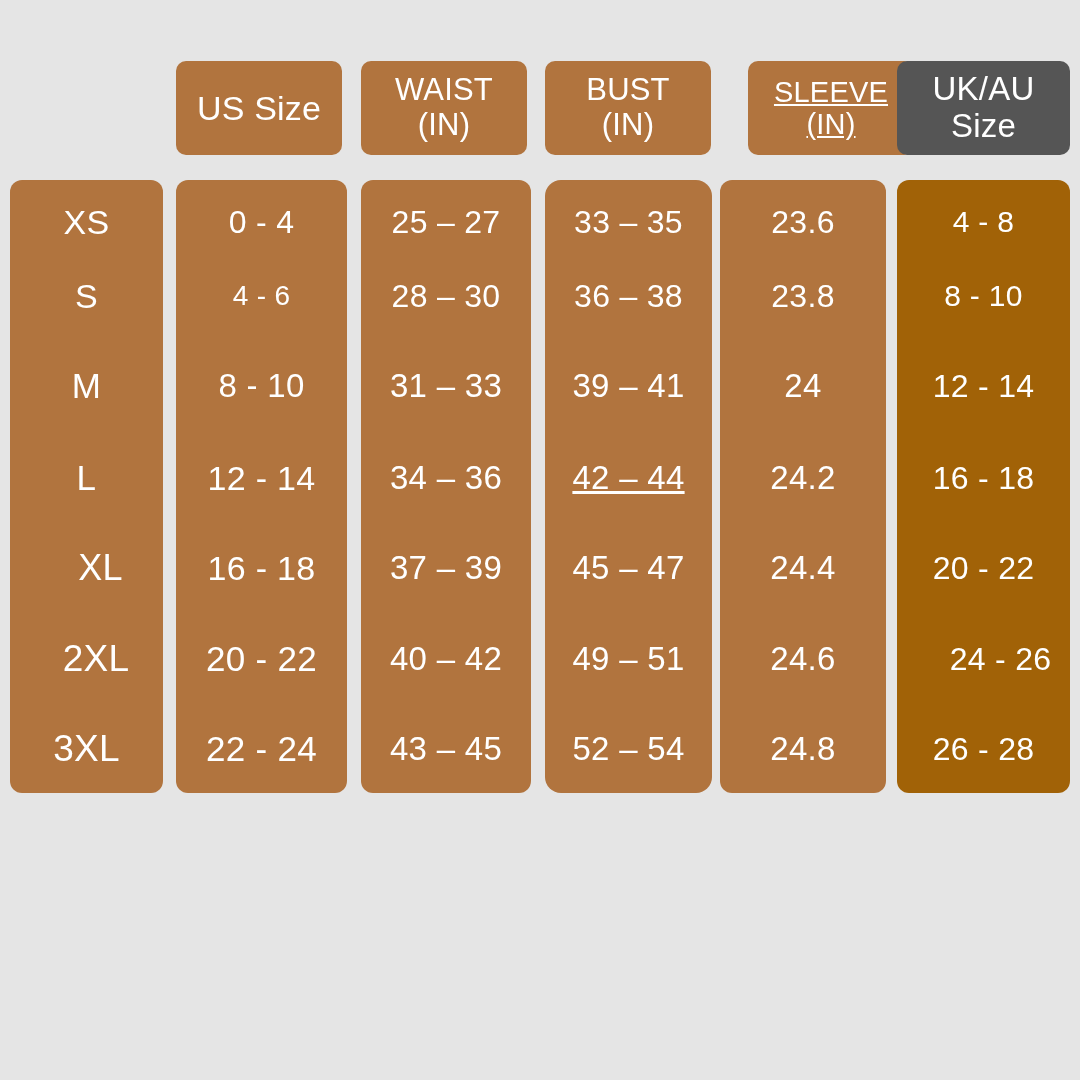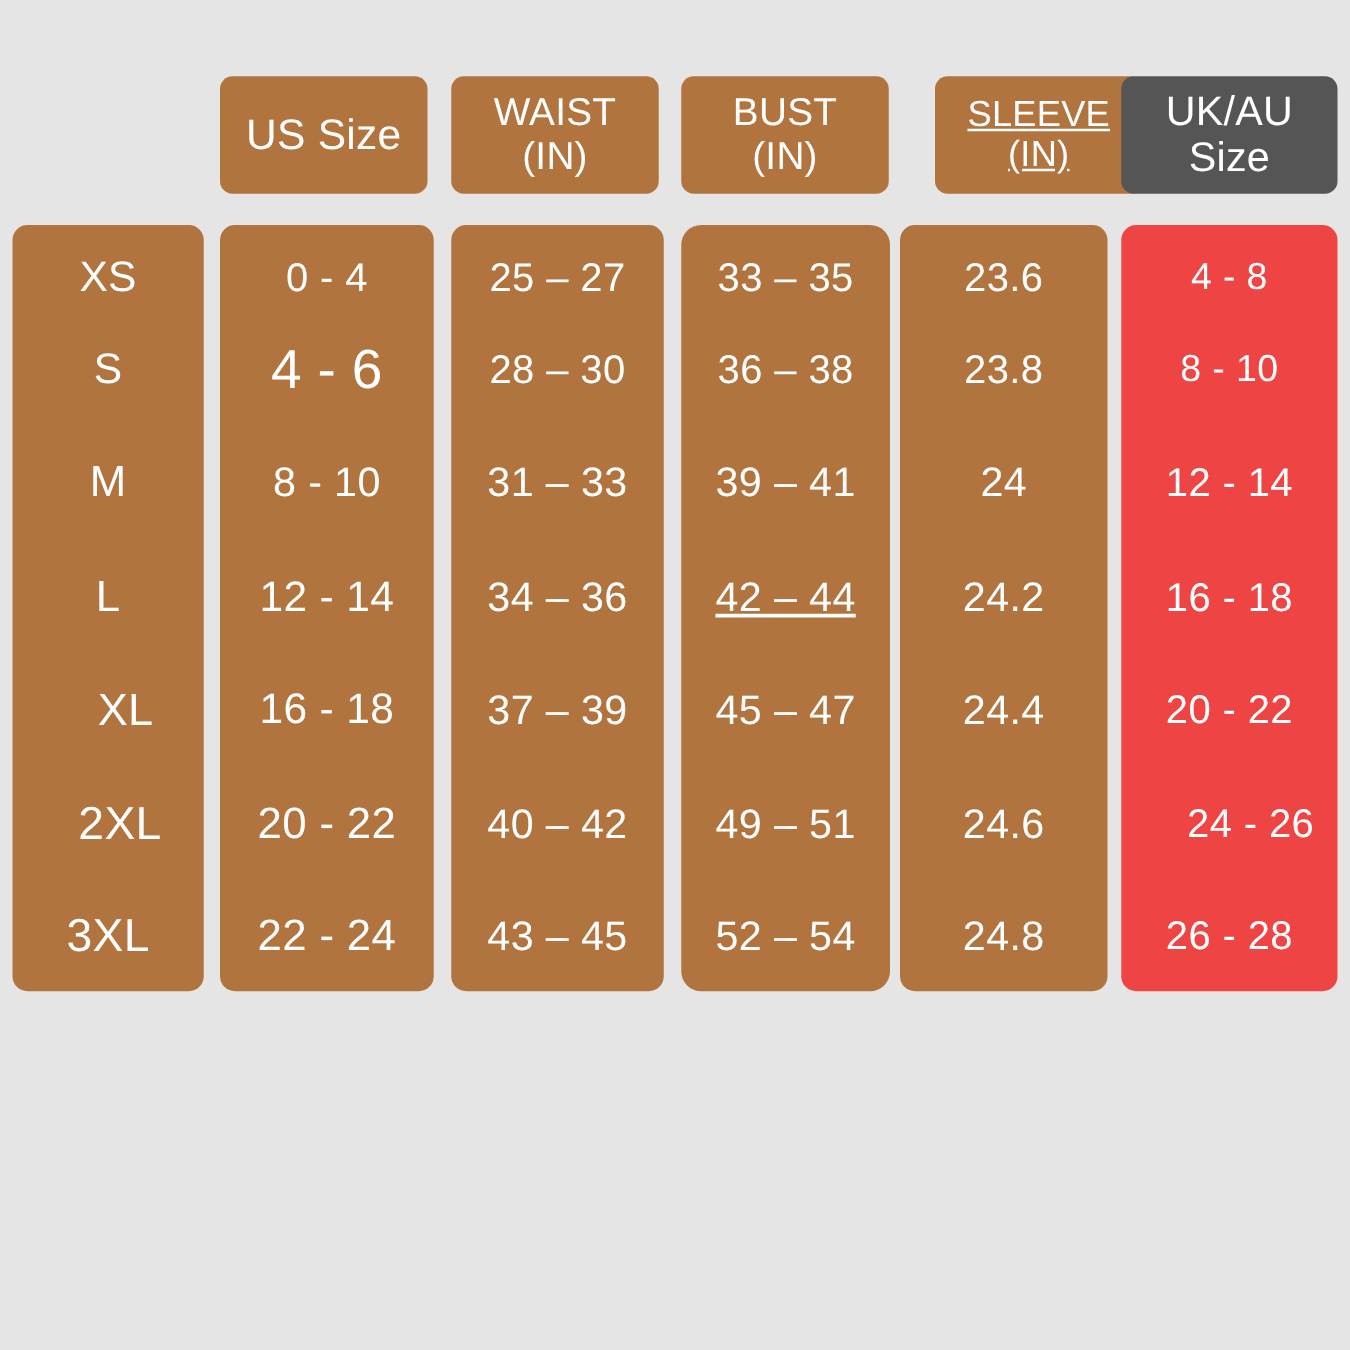--- a/index.html
+++ b/index.html
@@ -33,21 +33,21 @@
   .hcell.gray  { background: #555555; }
   .hcell .htxt {
     display: block;
     padding: 0 4px;
   }
   .col {
     position: absolute;
     border-radius: 12px;
   }
   .col.brown { background: #b1743e; }
-  .col.gray  { background: #ef4444; }
+  .col.gray  { background: #a16207; }
   .cell {
     position: absolute;
     left: 0;
     right: 0;
     text-align: center;
     color: #ffffff;
     white-space: nowrap;
     transform: translateY(-50%);
     letter-spacing: .3px;
   }
@@ -94,21 +94,21 @@
     <div class="cell" style="top:116px; font-size:34px;">S</div>
     <div class="cell" style="top:206px; font-size:35px;">M</div>
     <div class="cell" style="top:298px; font-size:35px;">L</div>
     <div class="cell" style="top:388px; font-size:36px;padding-left:28px;">XL</div>
     <div class="cell" style="top:479px; font-size:37px;padding-left:19px;">2XL</div>
     <div class="cell" style="top:569px; font-size:37px;">3XL</div>
   </div>
 
   <div class="col brown" style="left:176px; top:180px; width:171px; height:613px;">
     <div class="cell" style="top:42px;  font-size:32px;">0 - 4</div>
-    <div class="cell" style="top:116px; font-size:44px;">4 - 6</div>
+    <div class="cell" style="top:116px; font-size:28px;">4 - 6</div>
     <div class="cell" style="top:206px; font-size:33px;">8 - 10</div>
     <div class="cell" style="top:298px; font-size:34px;">12 - 14</div>
     <div class="cell" style="top:388px; font-size:34px;">16 - 18</div>
     <div class="cell" style="top:479px; font-size:35px;">20 - 22</div>
     <div class="cell" style="top:569px; font-size:35px;">22 - 24</div>
   </div>
 
   <div class="col brown" style="left:361px; top:180px; width:170px; height:613px;">
     <div class="cell" style="top:42px;  font-size:32px;">25 – 27</div>
     <div class="cell" style="top:116px; font-size:32px;">28 – 30</div>

